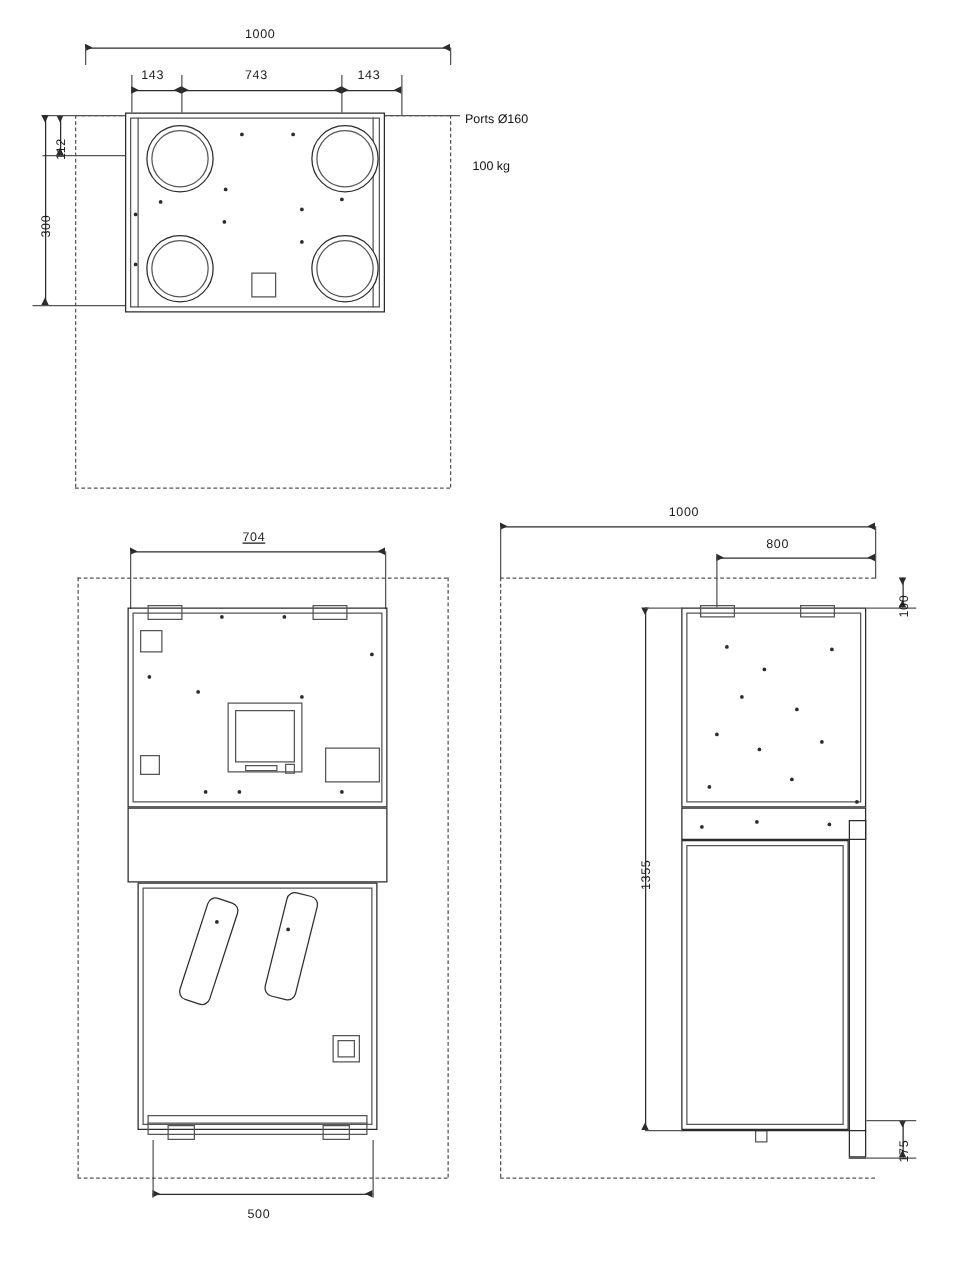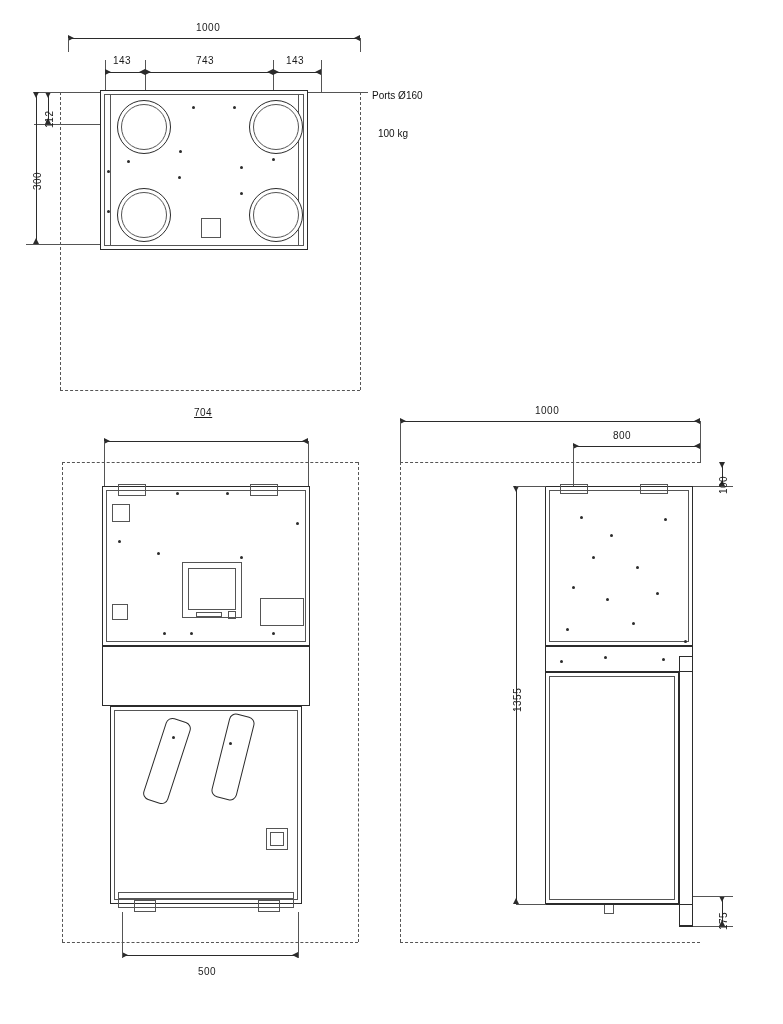--- a/index.html
+++ b/index.html
@@ -180,21 +180,21 @@
   <div class="hline thin" style="left:308px; top:92px; width:60px;"></div>
 
   <div class="note" style="left:372px; top:90px;">Ports Ø160</div>
   <div class="note" style="left:378px; top:128px;">100 kg</div>
 
   <div class="hline" style="left:104px; top:441px; width:204px;"></div>
   <div class="arrowR" style="left:104px; top:438px;"></div>
   <div class="arrowL" style="left:302px; top:438px;"></div>
   <div class="vline thin" style="left:104px; top:441px; height:46px;"></div>
   <div class="vline thin" style="left:308px; top:441px; height:46px;"></div>
-  <div class="dim" style="left:194px; top:407px;text-decoration:underline;">704</div>
+  <div class="dim" style="left:194px; top:425px;text-decoration:underline;">704</div>
 
   <div class="dashed-v" style="left:62px; top:462px; height:480px;"></div>
   <div class="dashed-v" style="left:358px; top:462px; height:480px;"></div>
   <div class="dashed-h" style="left:62px; top:462px; width:296px;"></div>
   <div class="dashed-h" style="left:62px; top:942px; width:296px;"></div>
 
   <div class="box" style="left:102px; top:486px; width:208px; height:160px;"></div>
   <div class="box thinb" style="left:106px; top:490px; width:200px; height:152px;"></div>
   <div class="box thinb" style="left:118px; top:484px; width:28px; height:12px;"></div>
   <div class="box thinb" style="left:250px; top:484px; width:28px; height:12px;"></div>

